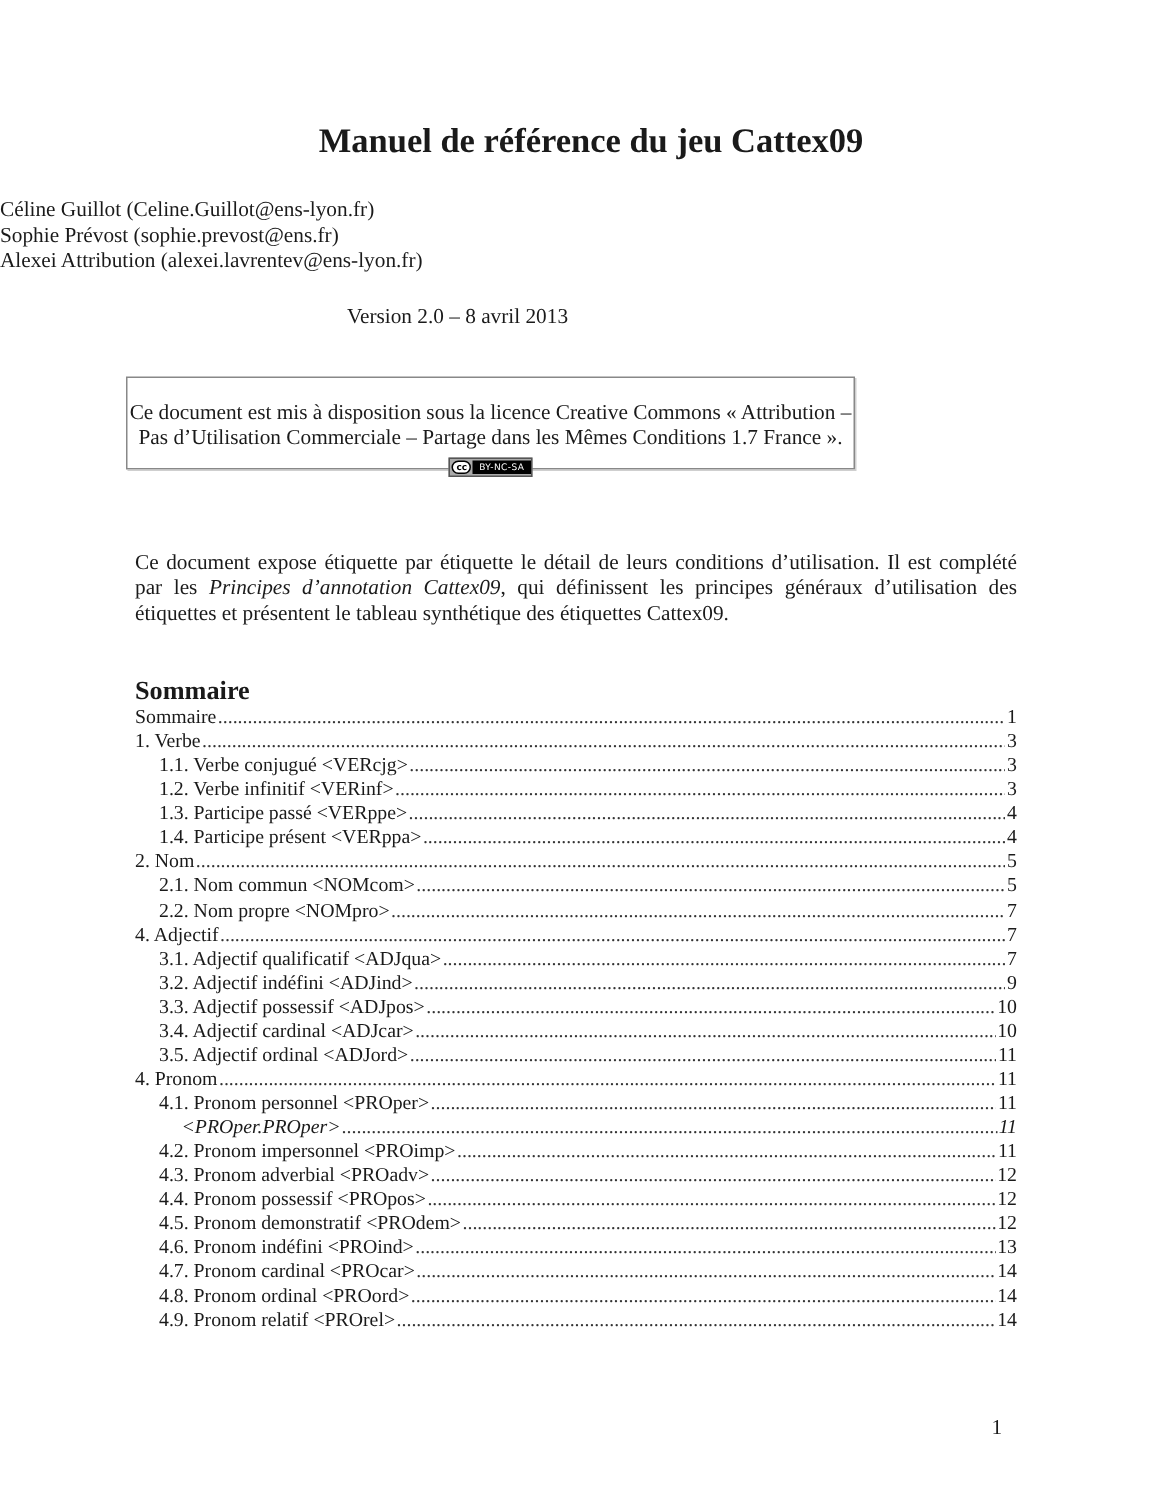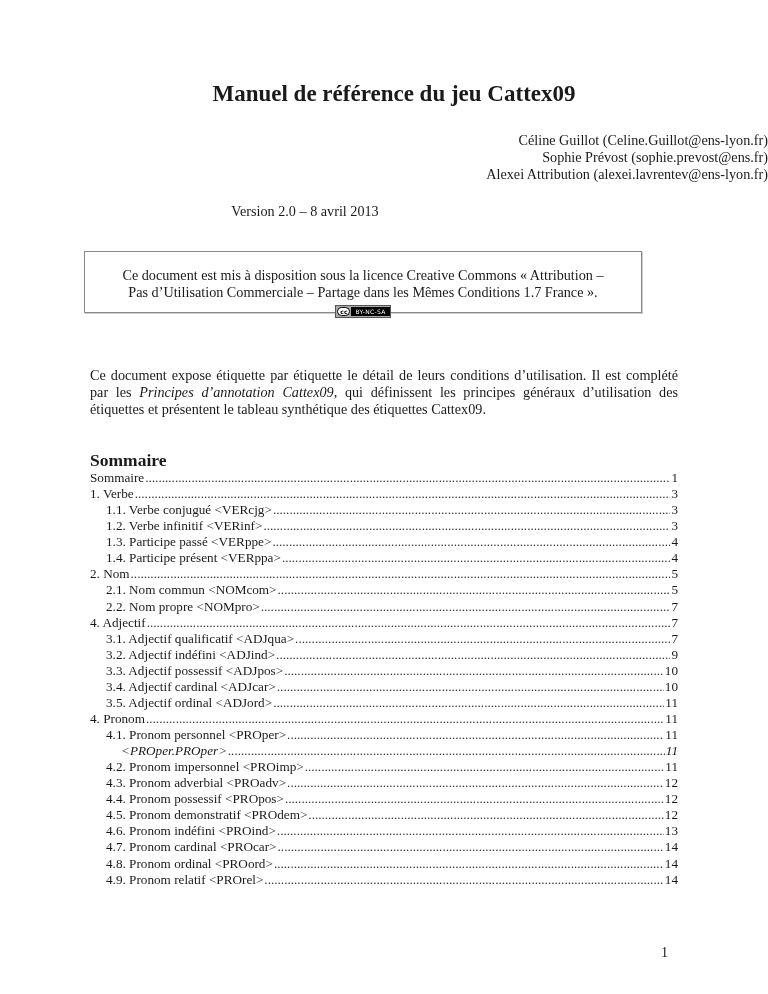--- a/index.html
+++ b/index.html
@@ -7,29 +7,29 @@
     width: 768px; height: 994px; position: relative; overflow: hidden;
     font-family: "Liberation Serif", "DejaVu Serif", serif;
     color: #1a1a1a;
   }
   .title {
     position: absolute; left: 0; width: 764px; top: 69px;
     text-align: center; font-weight: bold; font-size: 23px; margin: 12px;
   }
   .authors {
     position: absolute; left: 0; width: 768px; top: 132px;
-    text-align: right; font-size: 14.2px; line-height: 17px;
+    text-align: left; font-size: 14.2px; line-height: 17px;
   }
   .authors div { margin: 0; }
   .version {
     position: absolute; left: 0; width: 610px; top: 203px;
     text-align: center; font-size: 14.2px;
   }
   .license-box {
-    position: absolute; left: 84px; top: 251px; width: 558px; height: 62px;
+    position: absolute; left: 84px; top: 251px; width: 486px; height: 62px;
     border: 1px solid #888; box-shadow: 1px 1px 0 #cfcfcf;
     text-align: center; font-size: 14.2px; line-height: 17px;
     box-sizing: border-box; padding-top: 15px;
   }
   .cc-badge {
     display: inline-flex; align-items: center; margin-top: 2px;
     height: 11px; border: 1px solid #555; background: #aaa;
     font-family: "DejaVu Sans", sans-serif; font-size: 6px; line-height: 9px;
   }
   .cc-badge .cc { background: #fff; color: #000; border: 1px solid #000; border-radius: 5px; padding: 0 2px; margin: 0 1px; font-weight: bold; font-size: 6px; line-height: 7px; }

